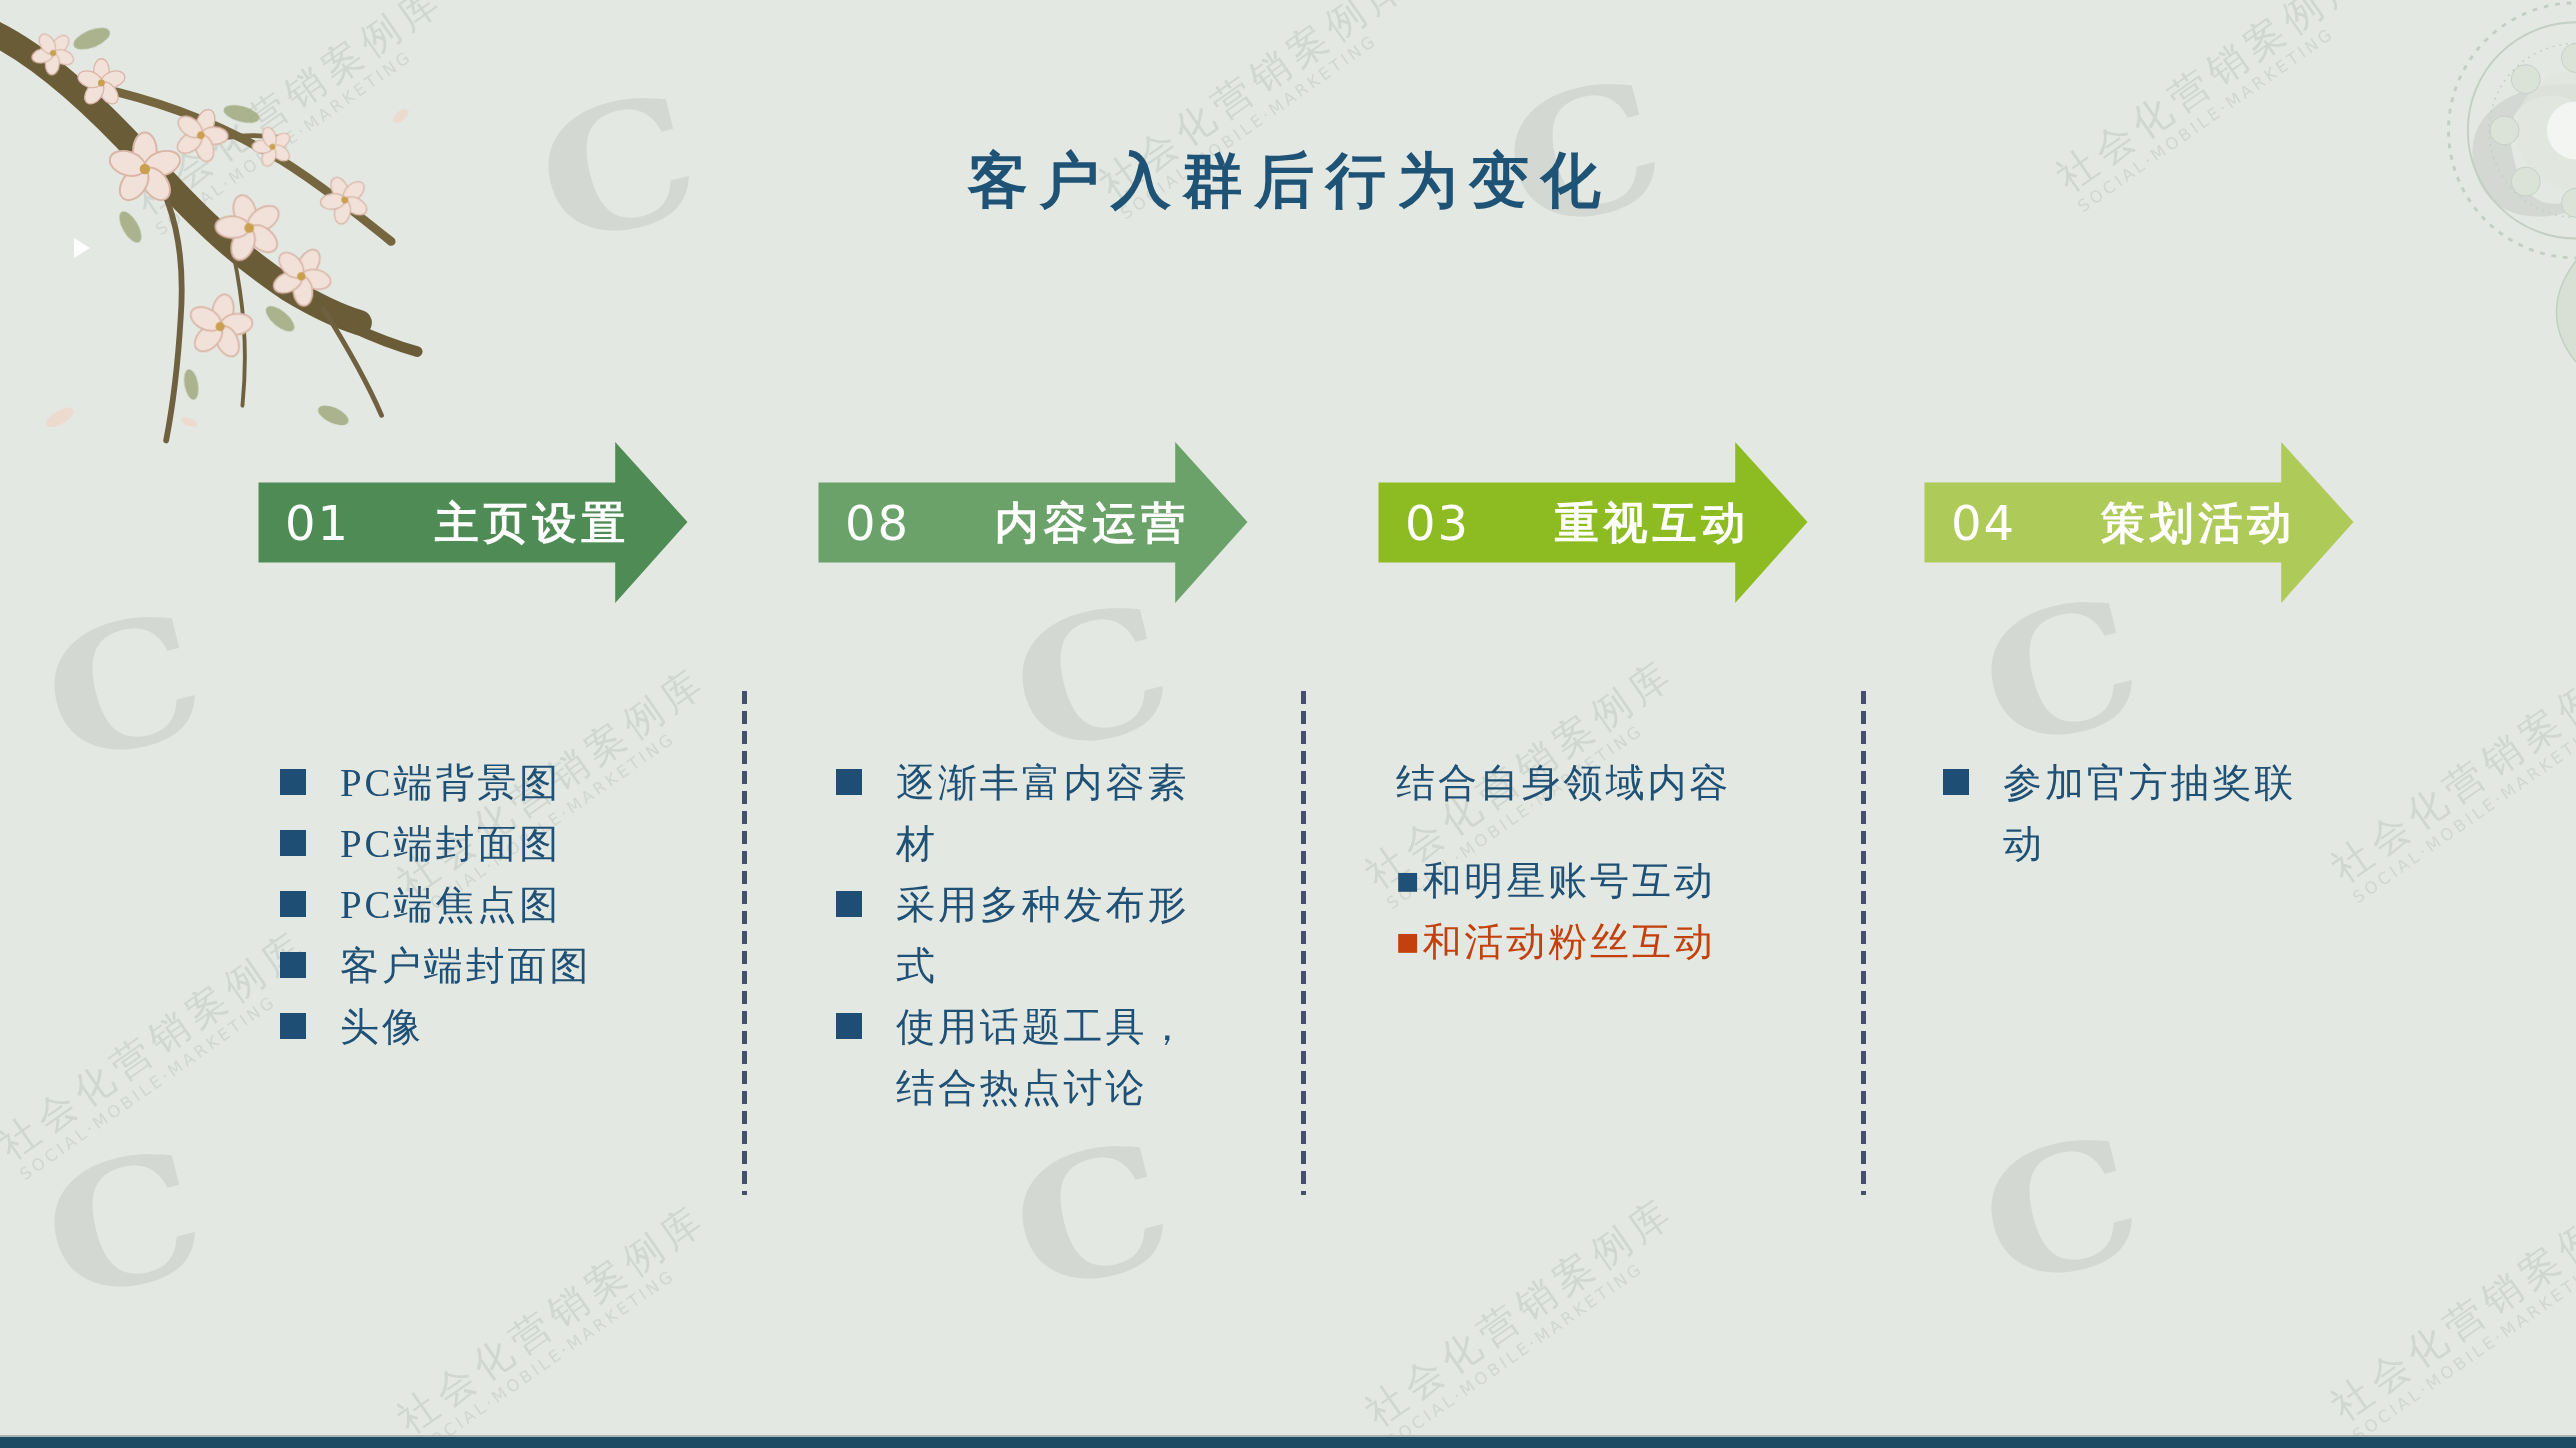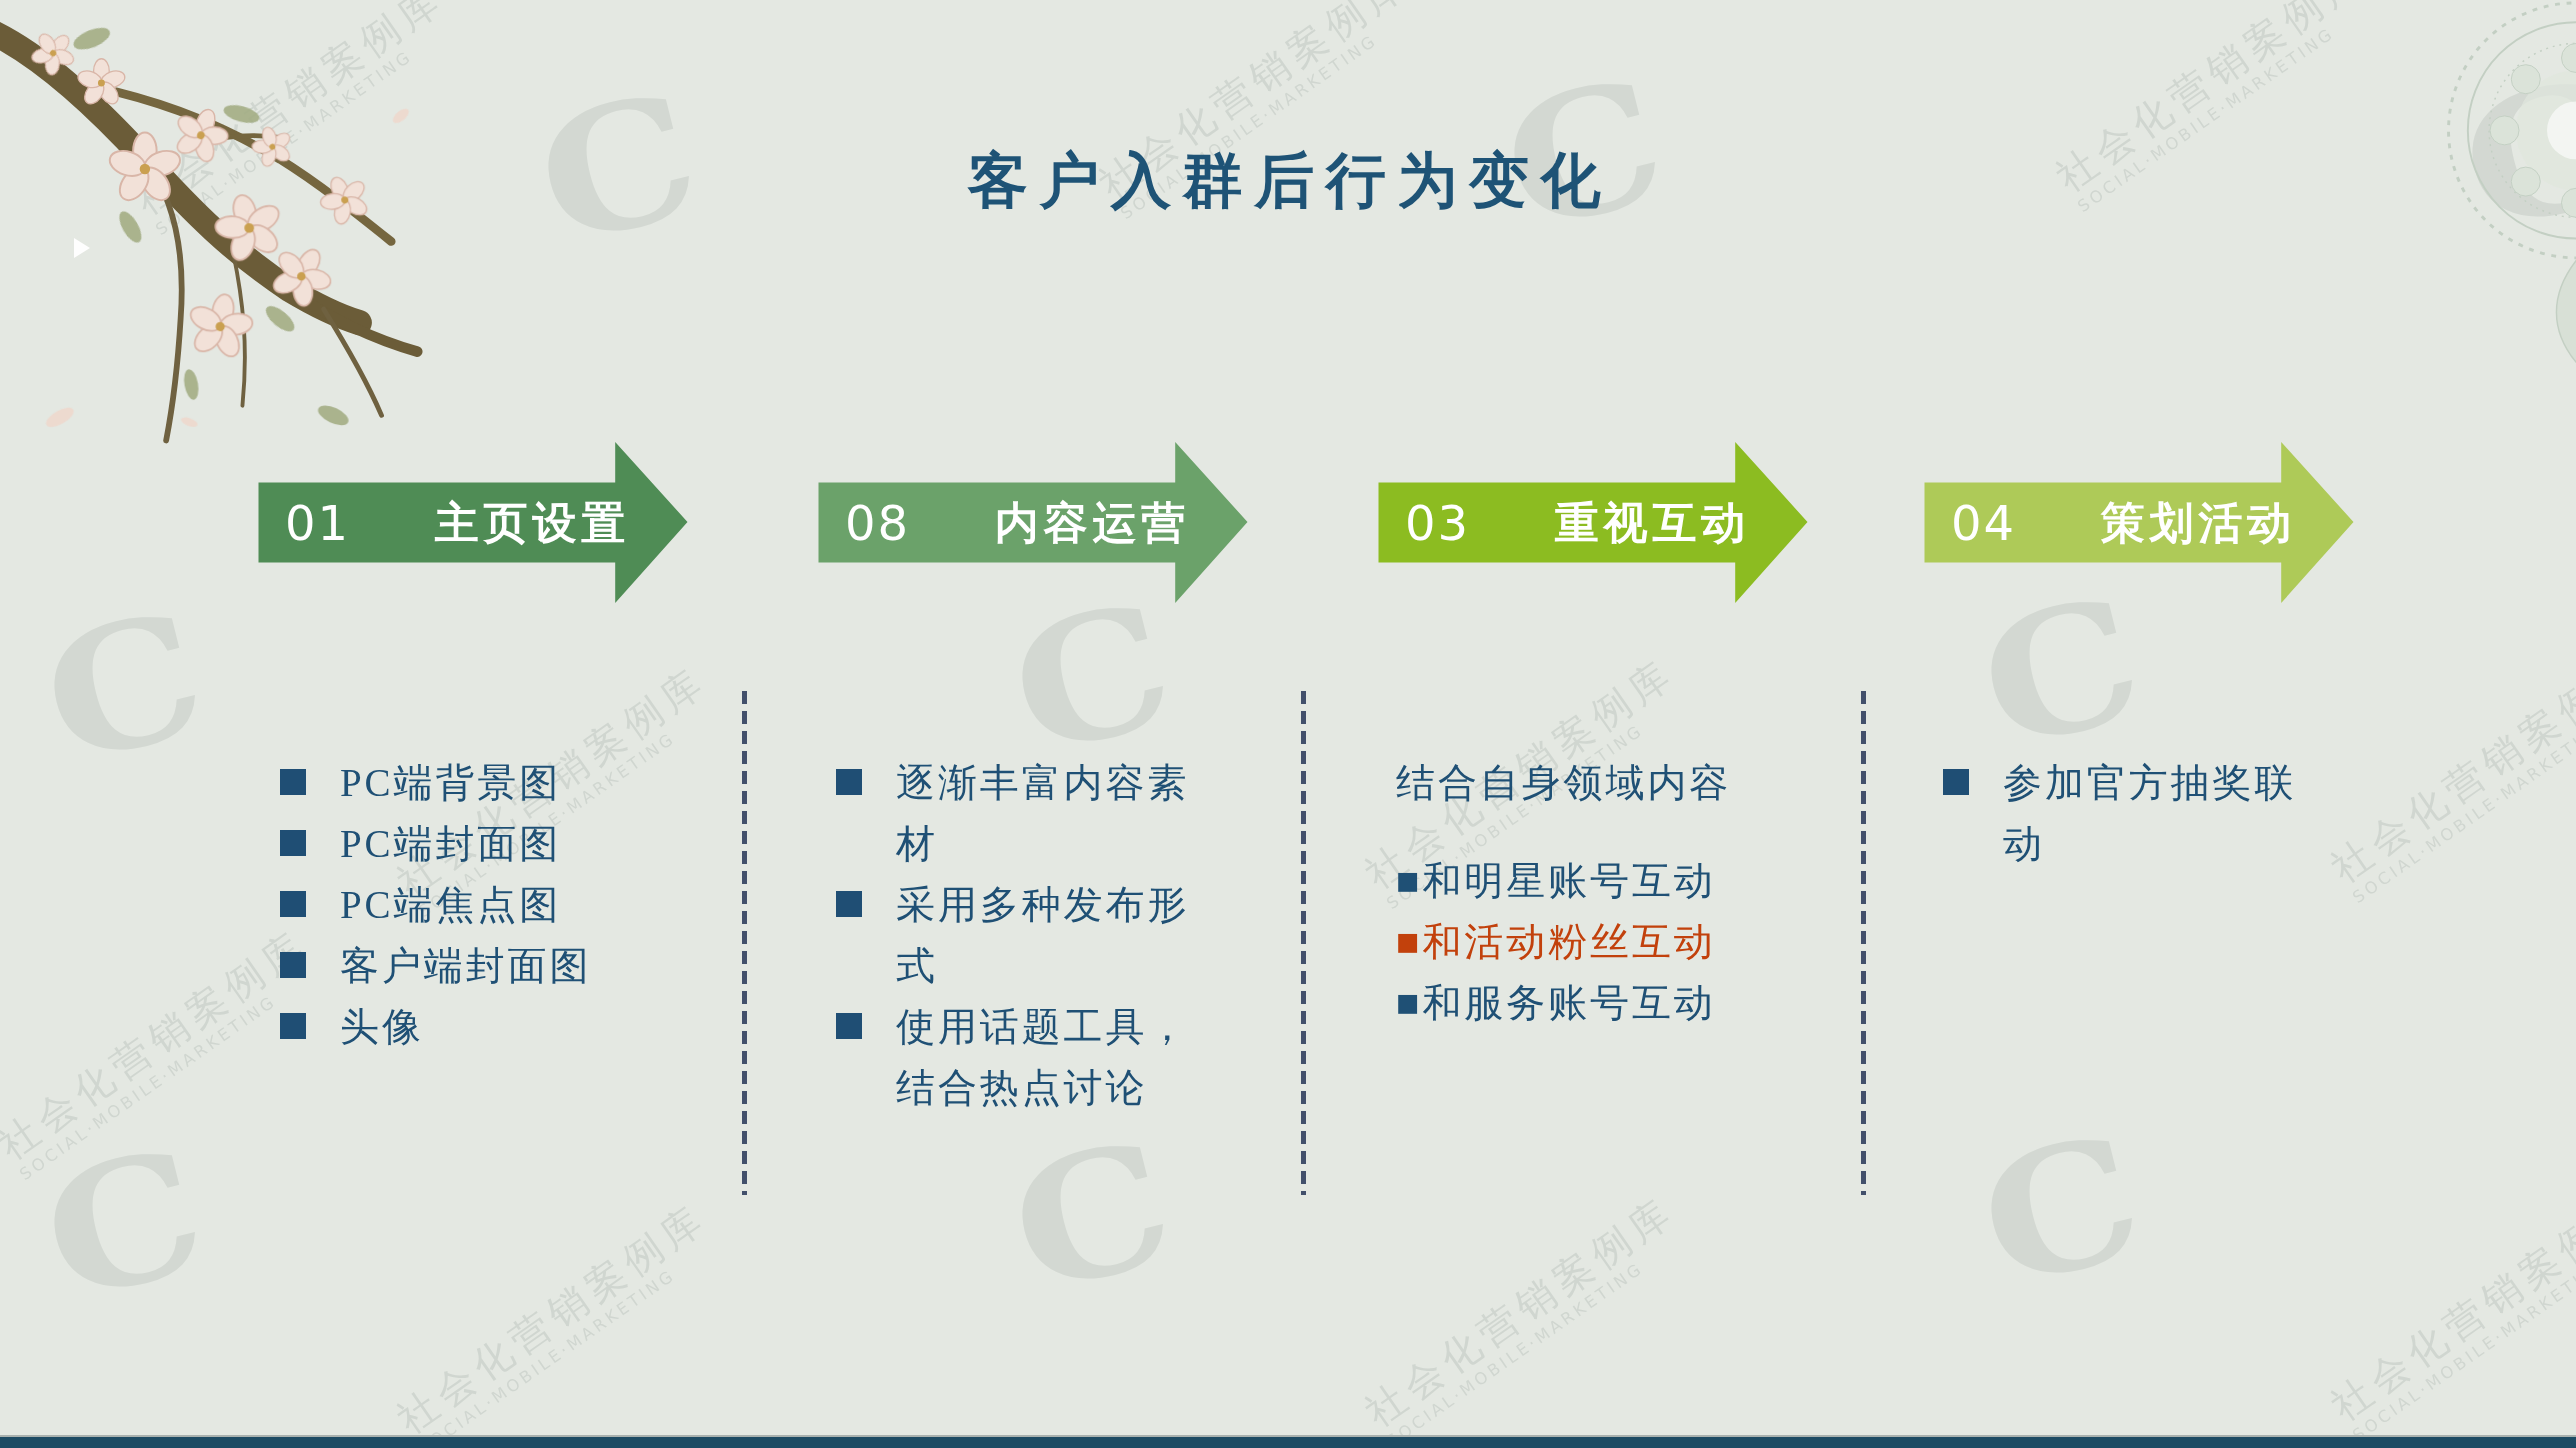--- a/index.html
+++ b/index.html
@@ -244,23 +244,20 @@
   <div class="col" style="left:1396px;width:425px">
     <div class="li">
         <div class="t" style="color: rgb(31, 80, 117);">结合自身领域内容</div>
       </div>
     <div class="li">
         <div class="t" style="color: rgb(31, 80, 117); margin-top: 37px;">■和明星账号互动</div>
       </div>
     <div class="li">
         <div class="t" style="color: #c2410c;">■和活动粉丝互动</div>
       </div>
-    <div class="li">
-        <div class="t" style="color: rgb(31, 80, 117);">■和服务账号互动</div>
-      </div>
   </div>
 
   <div class="col" style="left:1943px;width:367px">
     <div class="li">
         <span class="sq" style="background: rgb(31, 78, 116);"></span>
         <div class="t" style="width: 301px; color: rgb(31, 80, 117);">参加官方抽奖联动</div>
       </div>
   </div>
 
   <div class="footer-line"></div>

